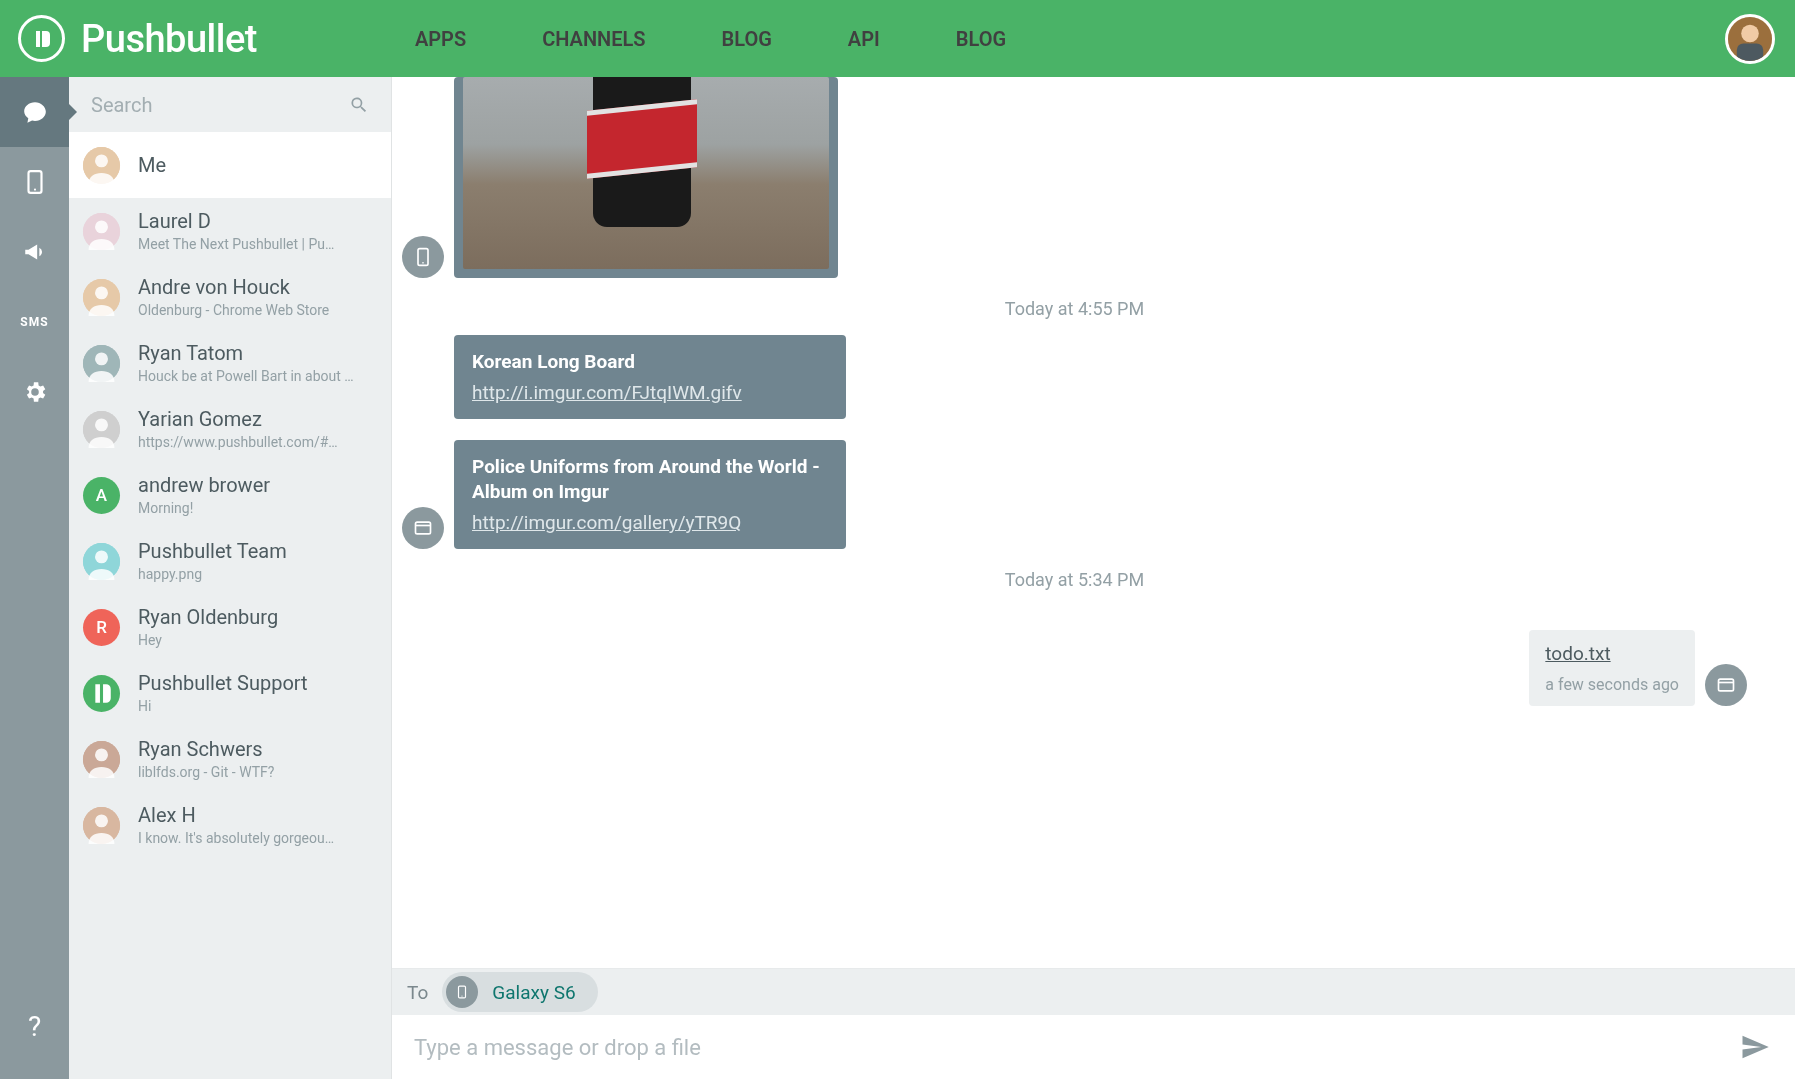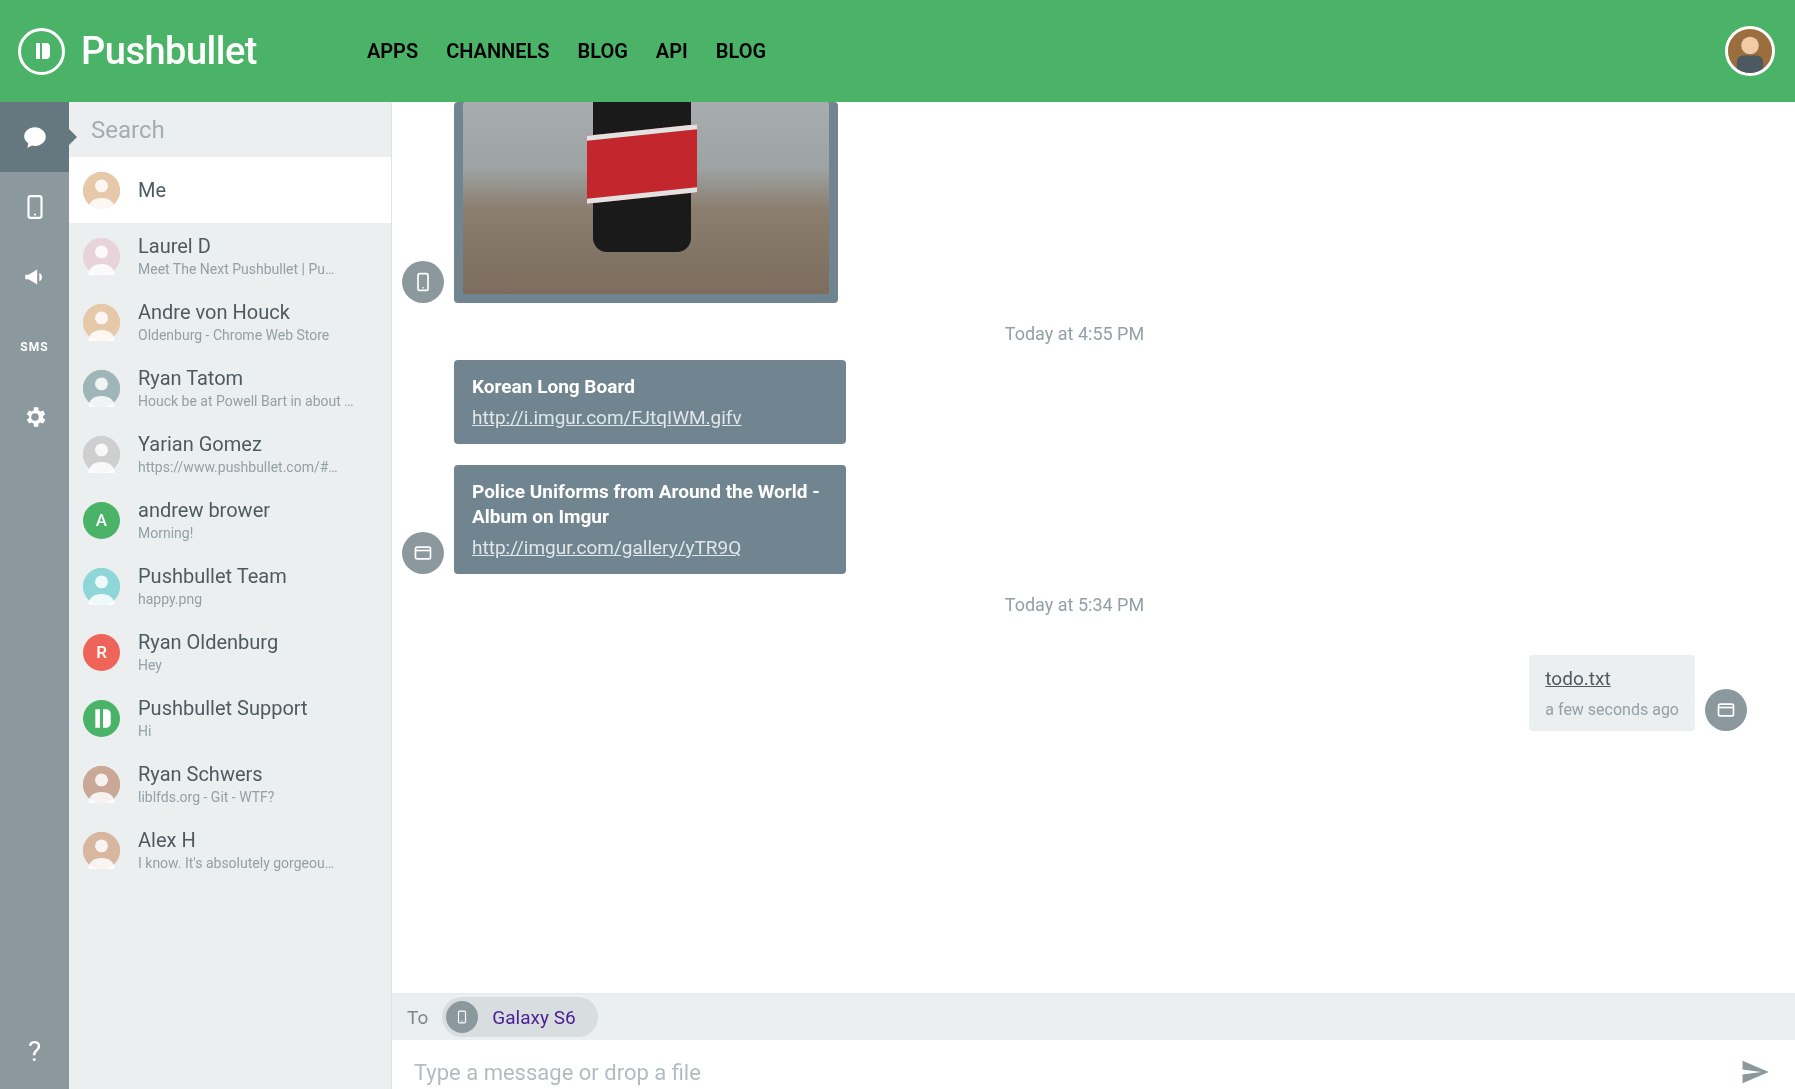--- a/index.html
+++ b/index.html
@@ -1,28 +1,28 @@
 <!DOCTYPE html>
 <html><head>
 <meta charset="utf-8">
 <style>
 * { margin:0; padding:0; box-sizing:border-box; font-family:-apple-system,BlinkMacSystemFont,"Segoe UI",Roboto,Helvetica,Arial,sans-serif; }
 html,body { width:100%; height:100%; overflow:hidden; }
 body { background:#fff; }
 
 .topbar {
-  height:102px; background:#4ab367; display:flex; align-items:center;
+  height:77px; background:#4ab367; display:flex; align-items:center;
   padding-left:18px; padding-right:20px; color:#fff;
 }
 .logo-wrap { display:flex; align-items:center; gap:16px; }
 .logo-circle { width:47px;height:47px;border:3px solid #fff;border-radius:50%;display:flex;align-items:center;justify-content:center; }
 .logo-circle svg { width:24px;height:24px;fill:#fff; }
 .brand { font-size:38px; font-weight:500; letter-spacing:-0.5px; }
 .topnav { display:flex; gap:28px; margin-left:110px; }
-.topnav a { color:#000000; font-size:20px; font-weight:600; text-decoration:none; cursor:pointer; }
+.topnav a { color:#404040; font-size:20px; font-weight:600; text-decoration:none; cursor:pointer;margin-left:48px; }
 .avatar-top { margin-left:auto; width:50px;height:50px;border-radius:50%;border:3px solid #fff;background:#d7c9a8;display:flex;align-items:center;justify-content:center;overflow:hidden; }
 .avatar-top svg{width:100%;height:100%;}
 
 .body { display:flex; height:calc(100% - 87px); }
 
 .rail {
   width:69px; background:#8b999e; display:flex; flex-direction:column; align-items:center;
   padding-top:0px;
 }
 .rail-item {
@@ -39,21 +39,21 @@
 .rail-help{margin-top:auto;margin-bottom:18px;font-size:28px;font-weight:400;}
 
 .sidebar {
   width:323px; background:#eceff0; border-right:1px solid #e0e3e4;
   display:flex; flex-direction:column; overflow:hidden;
 }
 .search-wrap{
   height:55px;display:flex;align-items:center;padding:0 22px 0 22px;
 }
 .search-wrap input{
-  flex:1;border:none;background:transparent;font-size:24px;color:#4d7c0f;outline:none;
+  flex:1;border:none;background:transparent;font-size:20px;color:#4d7c0f;outline:none;
 }
 .search-wrap input::placeholder{color:#a3aeb2;}
 .search-wrap svg{width:20px;height:20px;fill:#93a0a5;cursor:pointer;}
 
 .convo-list{ flex:1; overflow-y:auto; }
 .convo{
   display:flex;align-items:center;gap:18px;padding:10px 16px 10px 14px;cursor:pointer;
   min-height:66px;
 }
 .convo.active{ background:#fff; }
@@ -105,21 +105,21 @@
 }
 .out-bubble .file{font-size:19px;text-decoration:underline;color:#4d5b60;}
 .out-bubble .meta{font-size:16px;color:#93a0a5;margin-top:10px;}
 
 .composer-wrap{ border-top:1px solid #e7eaeb; }
 .to-line{
   height:46px;background:#eceff0;display:flex;align-items:center;gap:14px;padding:6px 15px;font-size:19px;color:#7b888d;
 }
 .chip{
   display:inline-flex;align-items:center;gap:14px;background:#d8dee0;border-radius:22px;
-  padding:4px 22px 4px 4px;color:#4c1d95;font-size:19px;
+  padding:4px 22px 4px 4px;color:#0f766e;font-size:19px;
 }
 .chip .cb{width:32px;height:32px;border-radius:50%;background:#8b999e;display:flex;align-items:center;justify-content:center;}
 .chip .cb svg{width:14px;height:20px;fill:#fff;}
 .compose{
   height:64px;display:flex;align-items:center;padding:0 22px;gap:16px;
 }
 .compose input{flex:1;border:none;outline:none;font-size:22px;color:#5d6b70;}
 .compose input::placeholder{color:#b3bcc0;}
 .send{width:36px;height:36px;display:flex;align-items:center;justify-content:center;cursor:pointer;}
 .send svg{width:30px;height:30px;fill:#8b999e;}

